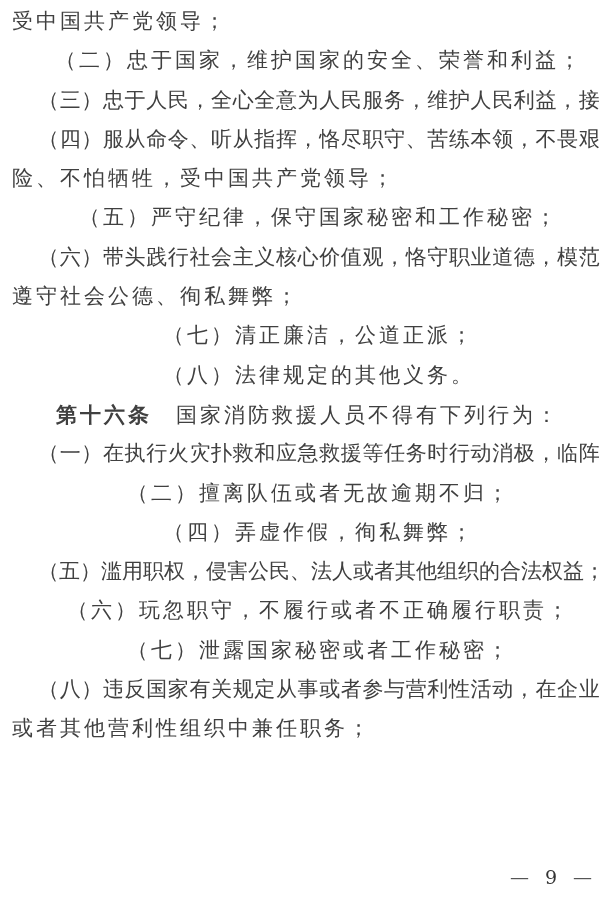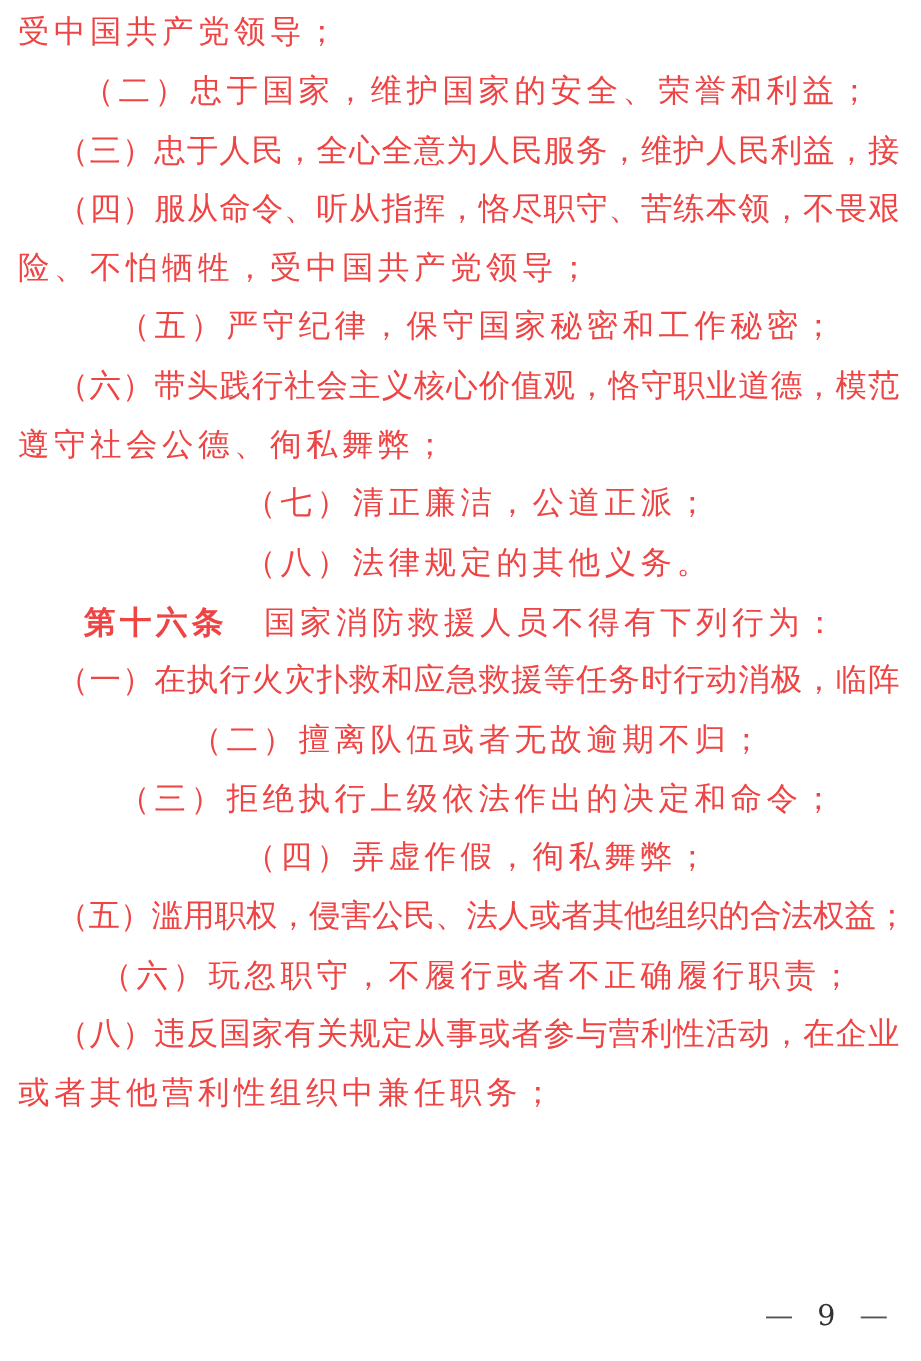--- a/index.html
+++ b/index.html
@@ -18,21 +18,21 @@
     position: absolute;
     top: 2px; left: 12px;
     width: 588px;
   }
   .line {
     height: 39.3px;
     line-height: 39.3px;
     font-size: 21px;
     letter-spacing: 3px;
     white-space: nowrap;
-    color: #ef4444;
+    color: #404040;
   }
   .ind-item { padding-left: 26px; text-align: center; }
   .ind-article { padding-left: 44px; }
   .ind-none { padding-left: 0; }
   
   .jline {
     display: flex;
     justify-content: space-between;
     align-items: center;
     letter-spacing: 0;
@@ -172,21 +172,20 @@
         <span>时</span>
         <span>行</span>
         <span>动</span>
         <span>消</span>
         <span>极</span>
         <span>，</span>
         <span>临</span>
         <span>阵</span>
       </div>
       <div class="line ind-item"><span>（二）擅离队伍或者无故逾期不归；</span></div>
-      <div class="line ind-item"><span>（三）拒绝执行上级依法作出的决定和命令；</span></div>
       <div class="line ind-item"><span>（四）弄虚作假，徇私舞弊；</span></div>
       <div class="line ind-item jline">
         <span>（</span>
         <span>五</span>
         <span>）</span>
         <span>滥</span>
         <span>用</span>
         <span>职</span>
         <span>权</span>
         <span>，</span>
@@ -204,20 +203,21 @@
         <span>组</span>
         <span>织</span>
         <span>的</span>
         <span>合</span>
         <span>法</span>
         <span>权</span>
         <span>益</span>
         <span>；</span>
       </div>
       <div class="line ind-item"><span>（六）玩忽职守，不履行或者不正确履行职责；</span></div>
+      <div class="line ind-item"><span>（七）泄露国家秘密或者工作秘密；</span></div>
       <div class="line ind-item jline">
         <span>（</span>
         <span>八</span>
         <span>）</span>
         <span>违</span>
         <span>反</span>
         <span>国</span>
         <span>家</span>
         <span>有</span>
         <span>关</span>

